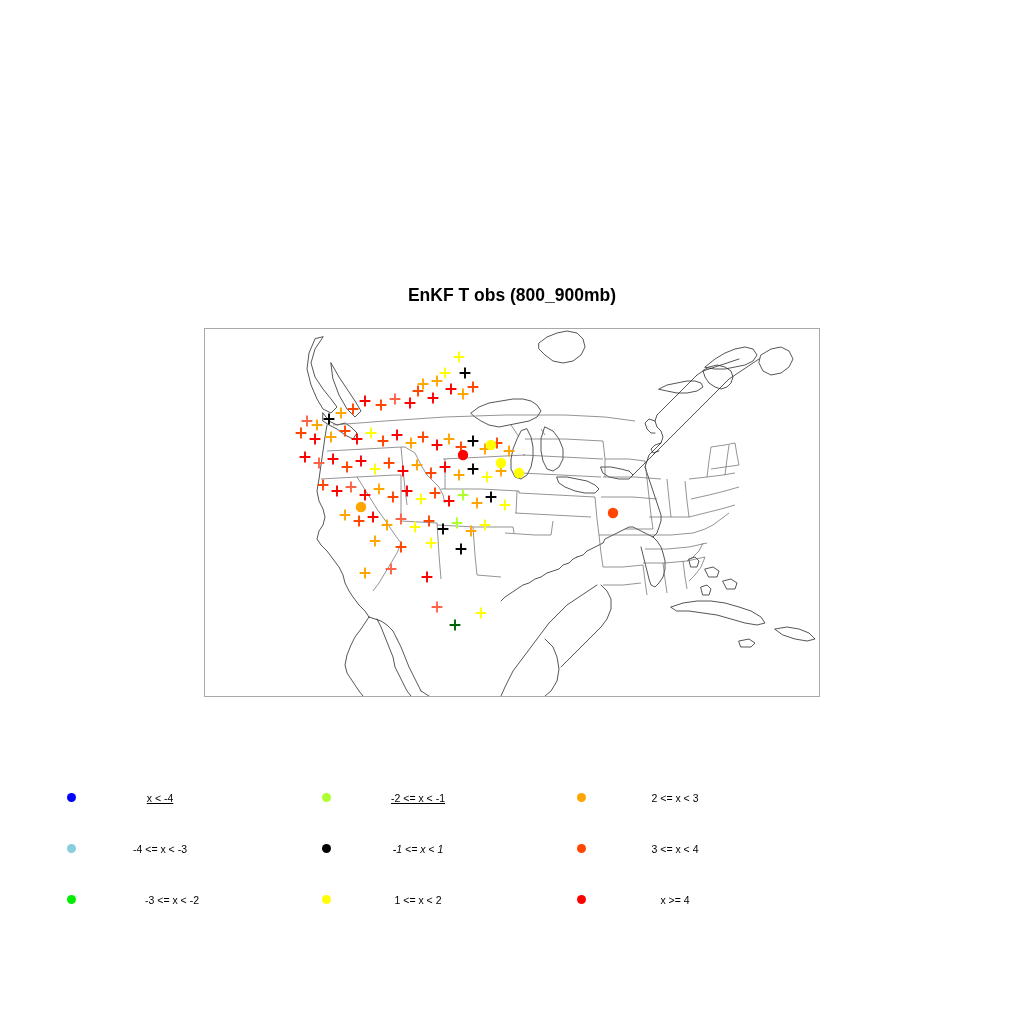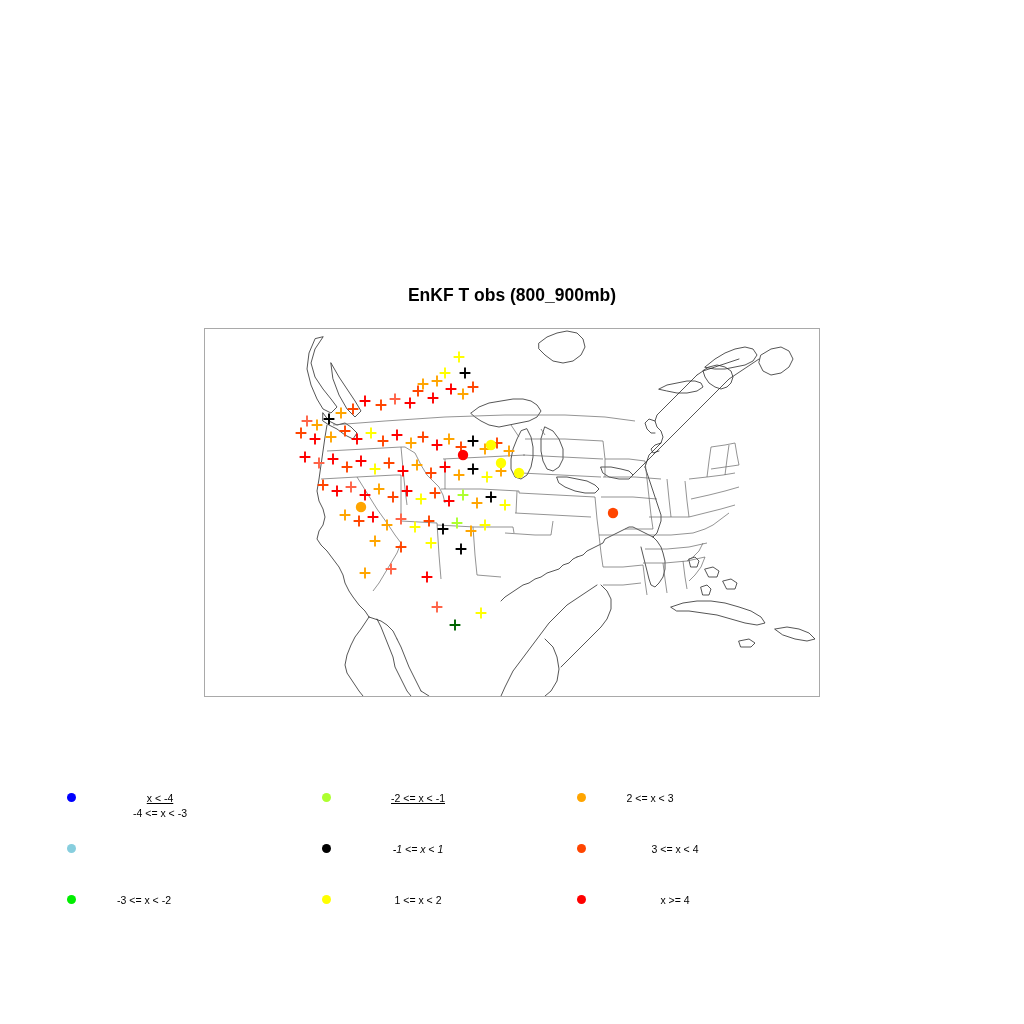--- a/index.html
+++ b/index.html
@@ -359,30 +359,30 @@
           <circle cx="408" cy="184" r="5.2" fill="#ff4500"></circle>
         </g>
 
     </svg>
   </div>
 
   <div id="legend">
       <div class="legend-dot" style="left: 67px; top: 793px; background: rgb(0, 0, 255);"></div>
       <div class="legend-label" style="left: 160px; top: 792px; text-decoration: underline;">x &lt; -4</div>
       <div class="legend-dot" style="left: 67px; top: 844px; background: rgb(135, 206, 222);"></div>
-      <div class="legend-label" style="left: 160px; top: 807px;">-4 &lt;= x &lt; -3</div>
+      <div class="legend-label" style="left: 160px; top: 843px;">-4 &lt;= x &lt; -3</div>
       <div class="legend-dot" style="left: 67px; top: 895px; background: rgb(0, 238, 0);"></div>
-      <div class="legend-label" style="left: 144px; top: 894px;">-3 &lt;= x &lt; -2</div>
+      <div class="legend-label" style="left: 172px; top: 894px;">-3 &lt;= x &lt; -2</div>
       <div class="legend-dot" style="left: 322px; top: 793px; background: rgb(173, 255, 47);"></div>
       <div class="legend-label" style="left: 418px; top: 792px; text-decoration: underline;">-2 &lt;= x &lt; -1</div>
       <div class="legend-dot" style="left: 322px; top: 844px; background: rgb(0, 0, 0);"></div>
       <div class="legend-label" style="left: 418px; top: 843px; font-style: italic;">-1 &lt;= x &lt; 1</div>
       <div class="legend-dot" style="left: 322px; top: 895px; background: rgb(255, 255, 0);"></div>
       <div class="legend-label" style="left: 418px; top: 894px;">1 &lt;= x &lt; 2</div>
       <div class="legend-dot" style="left: 577px; top: 793px; background: rgb(255, 165, 0);"></div>
-      <div class="legend-label" style="left: 650px; top: 792px;">2 &lt;= x &lt; 3</div>
+      <div class="legend-label" style="left: 675px; top: 792px;">2 &lt;= x &lt; 3</div>
       <div class="legend-dot" style="left: 577px; top: 844px; background: rgb(255, 69, 0);"></div>
       <div class="legend-label" style="left: 675px; top: 843px;">3 &lt;= x &lt; 4</div>
       <div class="legend-dot" style="left: 577px; top: 895px; background: rgb(255, 0, 0);"></div>
       <div class="legend-label" style="left: 675px; top: 894px;">x &gt;= 4</div>
     </div>
 
 </div>
 
 </body></html>

